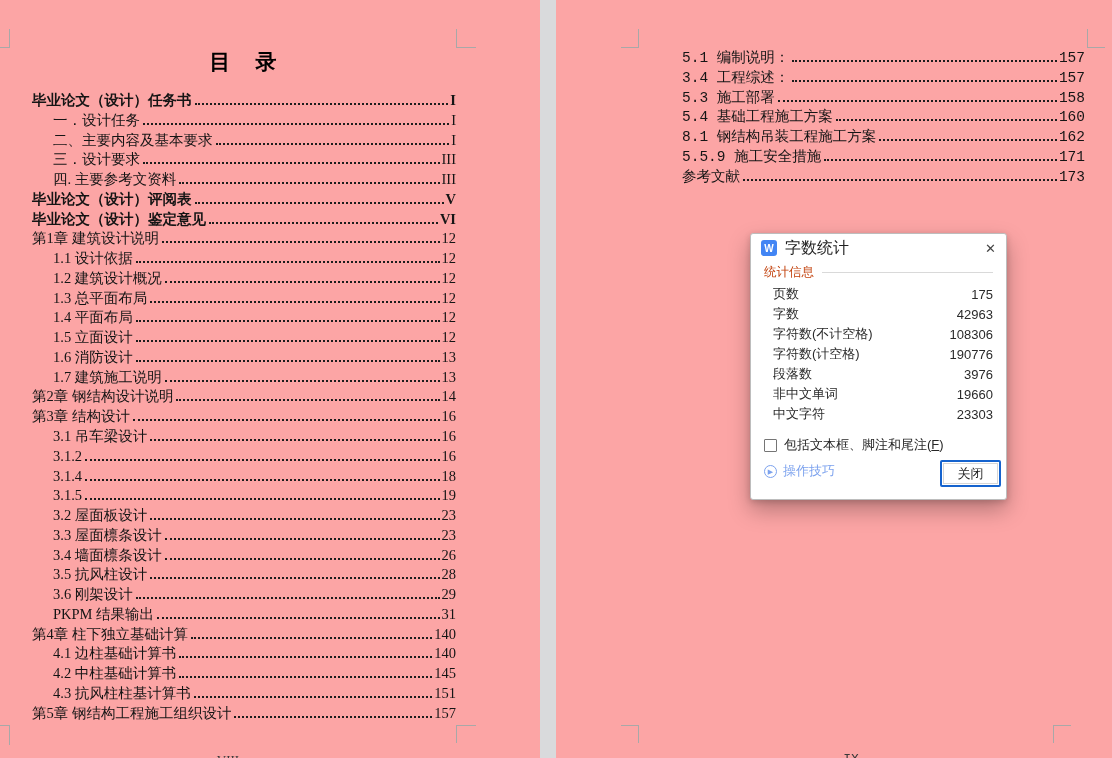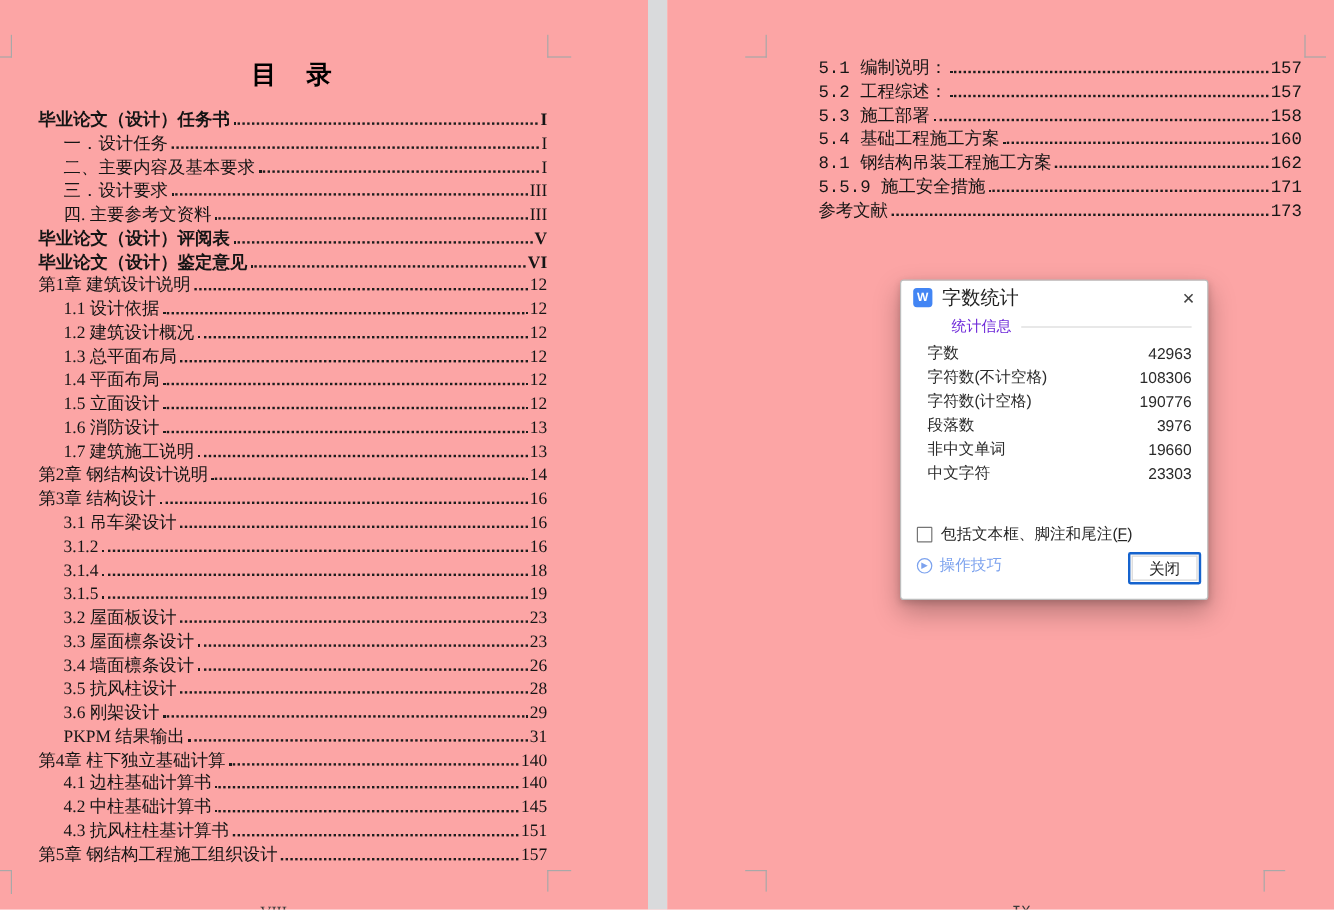--- a/index.html
+++ b/index.html
@@ -45,21 +45,21 @@
   .dlg-titlebar { position:absolute; left:0; top:0; right:0; height:28px;
                   display:flex; align-items:center; padding:0 10px; }
   .dlg-appicon { width:16px; height:16px; border-radius:3px; background:#4285F4;
                  color:#fff; font-size:10px; font-weight:bold;
                  display:flex; align-items:center; justify-content:center; }
   .dlg-title { margin-left:8px; font-size:16px; color:#1f1f1f; }
   .dlg-close { margin-left:auto; font-size:13px; color:#444; cursor:default; line-height:1; }
 
   .dlg-group { position:absolute; left:13px; right:13px; top:30px; height:16px;
                display:flex; align-items:center; }
-  .dlg-group-label { font-size:12.5px; color:#6d28d9; flex:0 0 auto;margin-left:29px; }
+  .dlg-group-label { font-size:12.5px; color:#c2410c; flex:0 0 auto; }
   .dlg-group-line  { flex:1 1 auto; border-top:1px solid #d9d9d9; margin-left:8px; }
 
   .dlg-stats { position:absolute; left:0; right:0; top:50px; }
   .stat-row { display:flex; justify-content:space-between; align-items:center;
               height:20px; padding:0 13px 0 22px; font-size:13px; }
   .stat-label { color:#2a2a2a; }
   .stat-value { color:#2a2a2a; }
 
   .dlg-checkbox-row { position:absolute; left:13px; top:203px; height:16px;
                       display:flex; align-items:center; font-size:13px; }
@@ -285,21 +285,21 @@
 <div class="page page-right">
   <div class="toc toc-right">
 
       <div class="toc-row">
         <span class="toc-text">5.1 编制说明：</span>
         <span class="dots"></span>
         <span class="toc-page">157</span>
       </div>
 
       <div class="toc-row">
-        <span class="toc-text">5.2 工程综述：</span>
+        <span class="toc-text">3.4 工程综述：</span>
         <span class="dots"></span>
         <span class="toc-page">157</span>
       </div>
 
       <div class="toc-row">
         <span class="toc-text">5.3 施工部署</span>
         <span class="dots"></span>
         <span class="toc-page">158</span>
       </div>
 
@@ -346,20 +346,24 @@
     <div class="dlg-close">✕</div>
   </div>
 
   <div class="dlg-group">
     <span class="dlg-group-label">统计信息</span>
     <span class="dlg-group-line"></span>
   </div>
 
   <div class="dlg-stats">
 
+      <div class="stat-row">
+        <span class="stat-label">页数</span>
+        <span class="stat-value">175</span>
+      </div>
 
       <div class="stat-row">
         <span class="stat-label">字数</span>
         <span class="stat-value">42963</span>
       </div>
 
       <div class="stat-row">
         <span class="stat-label">字符数(不计空格)</span>
         <span class="stat-value">108306</span>
       </div>

